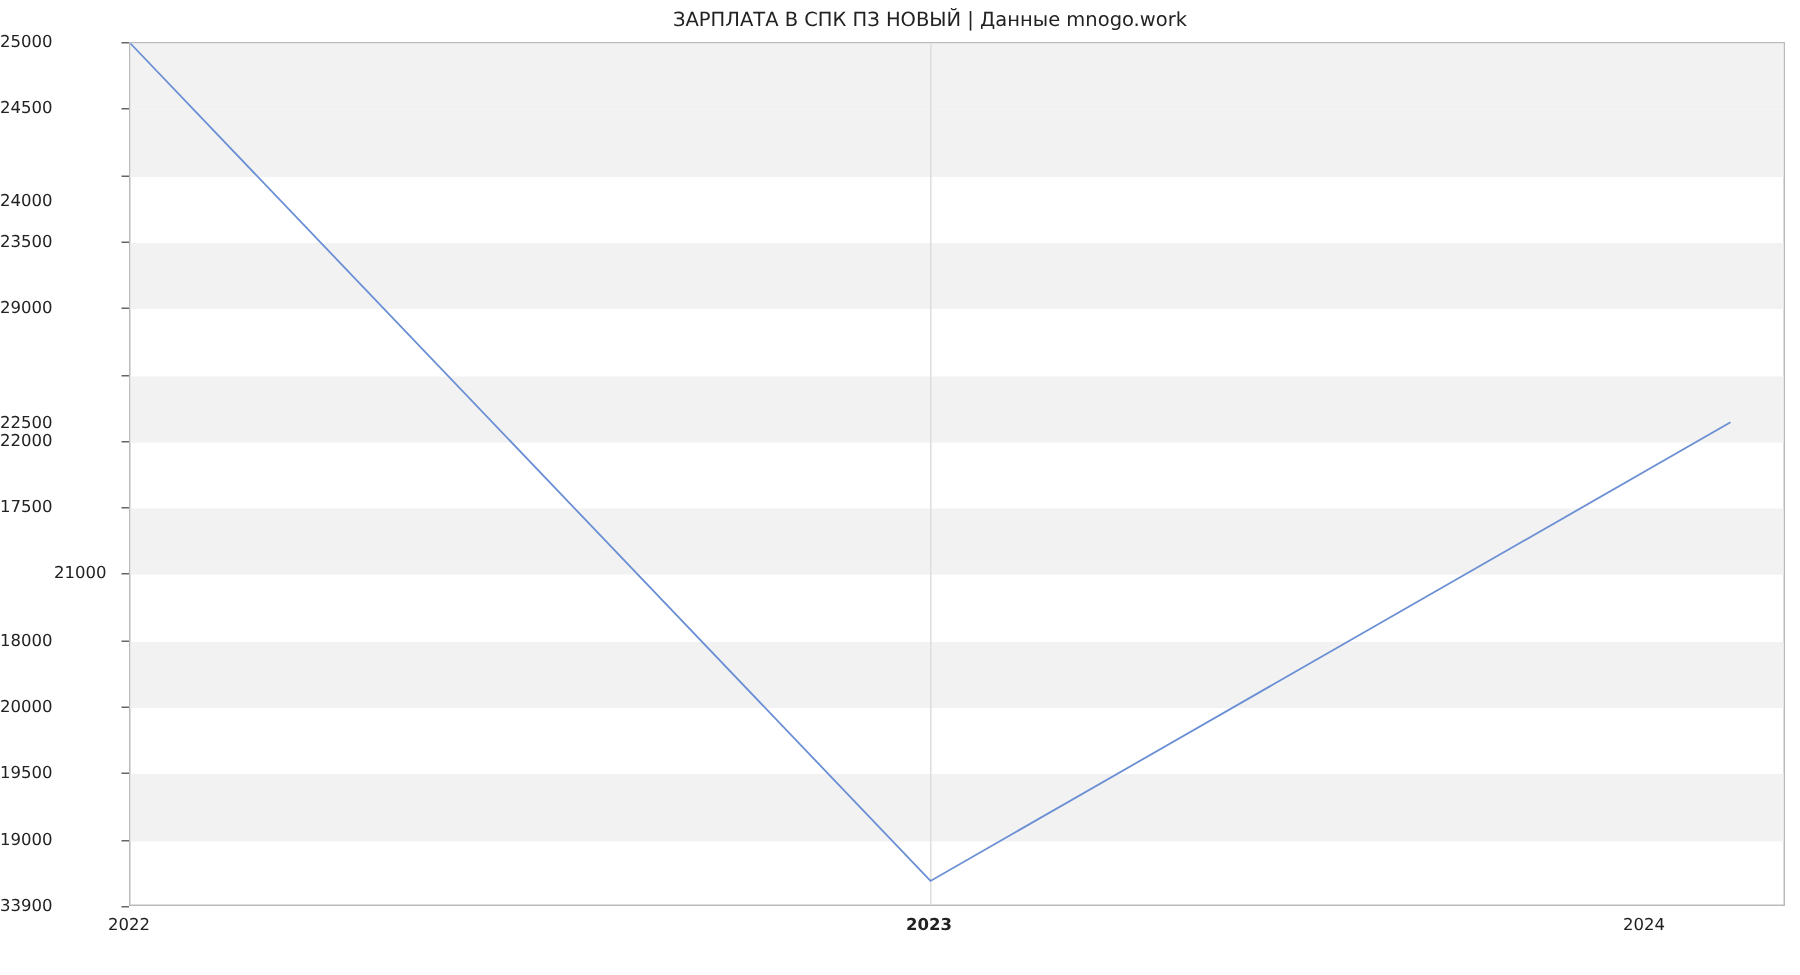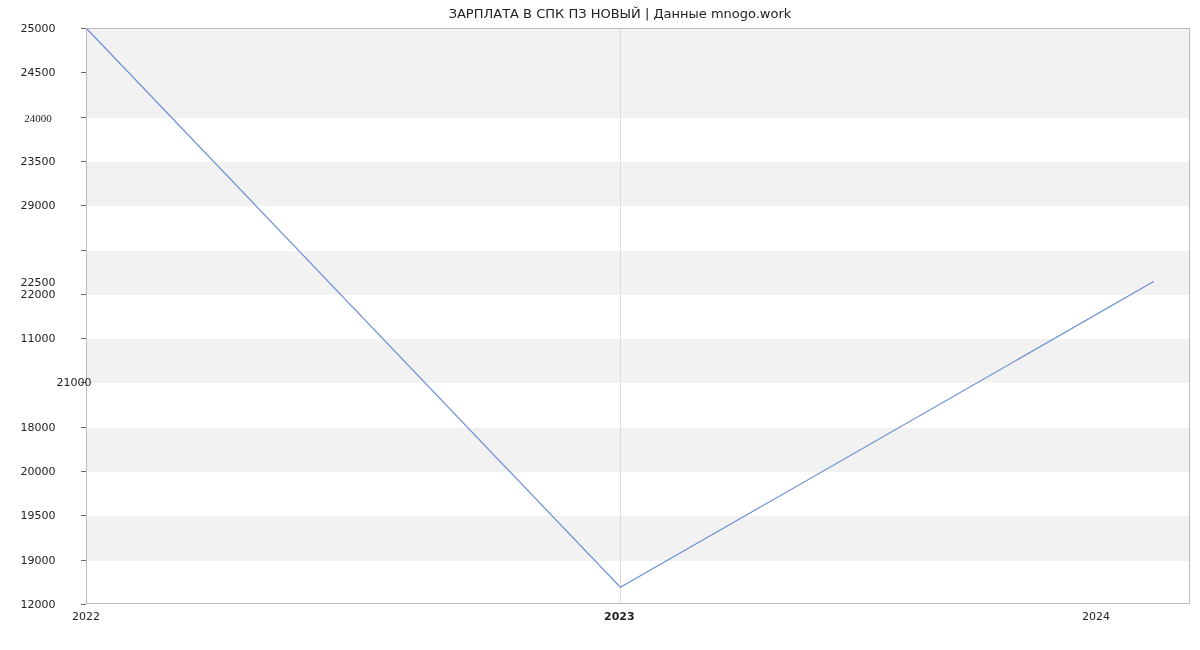--- a/index.html
+++ b/index.html
@@ -49,21 +49,21 @@
   }
   .y-tick {
     position: absolute;
     width: 5px;
     border-top: 1px solid #666;
   }
   .y-label {
     position: absolute;
     font-size: 11px;
     color: #222;
-    text-align: center;
+    text-align: left;
     transform: translateY(-50%);
   }
   .x-label {
     position: absolute;
     font-size: 11px;
     color: #222;
     text-align: center;
     transform: translateX(-50%);
   }
   svg.line-layer {
@@ -91,43 +91,43 @@
       <div class="band" style="top: 221.538px; height: 44.3077px;"></div>
       <div class="band" style="top: 132.923px; height: 44.3077px;"></div>
       <div class="band" style="top: 44.3077px; height: 44.3077px;"></div>
       <div class="band" style="top: 0px; height: 44.3077px;"></div>
       <div class="vgrid" style="left: 533.333px;"></div>
       <svg class="line-layer" id="svg" width="1104" height="576">
         <polyline points="0,0 533.3333333333497,558.276923076923 1066.6666666666995,252.55384615384617" class="series" stroke="#6a8fd4"></polyline>
       </svg>
   </div>
 <div class="y-tick" style="left: 81px; top: 604px;"></div>
-    <div class="y-label" style="left: 0px; width: 76px; top: 604px;">12000</div>
+    <div class="y-label" style="left: 0px; width: 76px; top: 604px;">33900</div>
     <div class="y-tick" style="left: 81px; top: 559.692px;"></div>
     <div class="y-label" style="left: 0px; width: 76px; top: 559.692px;">19000</div>
     <div class="y-tick" style="left: 81px; top: 515.385px;"></div>
     <div class="y-label" style="left: 0px; width: 76px; top: 515.385px;">19500</div>
     <div class="y-tick" style="left: 81px; top: 471.077px;"></div>
     <div class="y-label" style="left: 0px; width: 76px; top: 471.077px;">20000</div>
     <div class="y-tick" style="left: 81px; top: 426.769px;"></div>
     <div class="y-label" style="left: 0px; width: 76px; top: 426.769px;">18000</div>
     <div class="y-tick" style="left: 81px; top: 382.462px;"></div>
     <div class="y-label" style="left: 0px; width: 76px; top: 382.462px; margin-left: 36px;">21000</div>
     <div class="y-tick" style="left: 81px; top: 338.154px;"></div>
-    <div class="y-label" style="left: 0px; width: 76px; top: 338.154px;">11000</div>
+    <div class="y-label" style="left: 0px; width: 76px; top: 338.154px;">17500</div>
     <div class="y-tick" style="left: 81px; top: 293.846px;"></div>
     <div class="y-label" style="left: 0px; width: 76px; top: 293.846px;">22000</div>
     <div class="y-tick" style="left: 81px; top: 249.538px;"></div>
     <div class="y-label" style="left: 0px; width: 76px; top: 249.538px; margin-top: 32px;">22500</div>
     <div class="y-tick" style="left: 81px; top: 205.231px;"></div>
     <div class="y-label" style="left: 0px; width: 76px; top: 205.231px;">29000</div>
     <div class="y-tick" style="left: 81px; top: 160.923px;"></div>
     <div class="y-label" style="left: 0px; width: 76px; top: 160.923px;">23500</div>
     <div class="y-tick" style="left: 81px; top: 116.615px;"></div>
-    <div class="y-label" style="left: 0px; width: 76px; top: 118px; font-family: Liberation Serif, serif;">24000</div>
+    <div class="y-label" style="left: 0px; width: 76px; top: 134px;">24000</div>
     <div class="y-tick" style="left: 81px; top: 72.3077px;"></div>
     <div class="y-label" style="left: 0px; width: 76px; top: 72.3077px;">24500</div>
     <div class="y-tick" style="left: 81px; top: 28px;"></div>
     <div class="y-label" style="left: 0px; width: 76px; top: 28px;">25000</div>
     <div class="x-label" style="left: 86px; top: 610px;">2022</div>
     <div class="x-label" style="left: 619.333px; top: 610px; font-weight: bold;">2023</div>
     <div class="x-label" style="left: 1096px; top: 610px; text-align: right;">2024</div>
   </div>
 
 </body></html>

